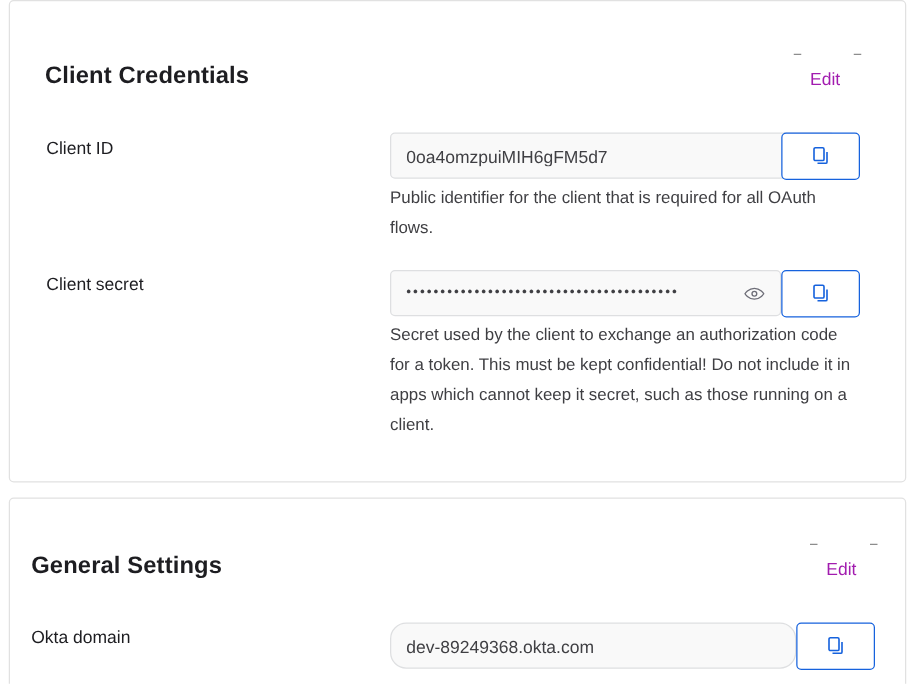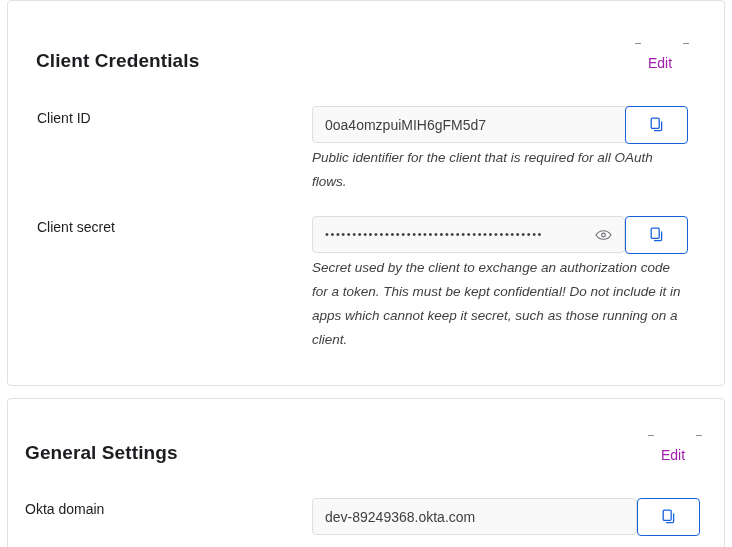--- a/index.html
+++ b/index.html
@@ -107,21 +107,21 @@
   }
   .input-box .val {
     white-space: nowrap;
     overflow: hidden;
     text-overflow: ellipsis;
     flex: 1 1 auto;
   }
 
   .in-client-id     { left: 312px; top: 106px; width: 356px; height: 37px; }
   .in-client-secret { left: 312px; top: 216px; width: 313px; height: 37px; }
-  .in-okta-domain   { left: 312px; top: 498px; width: 325px; height: 37px; }
+  .in-okta-domain   { left: 312px; top: 498px; width: 325px; height: 37px; border-radius: 13px; }
 
   .secret-dots {
     font-size: 11px;
     letter-spacing: 1.6px;
     color: #3f3f43;
     line-height: 1;
     overflow: hidden;
     white-space: nowrap;
     flex: 1 1 auto;
   }
@@ -152,21 +152,20 @@
   }
   .cp-client-id     { left: 625px; top: 106px; width: 63px; height: 38px; }
   .cp-client-secret { left: 625px; top: 216px; width: 63px; height: 38px; }
   .cp-okta-domain   { left: 637px; top: 498px; width: 63px; height: 38px; }
 
   .help-text {
     position: absolute;
     font-size: 13.5px;
     line-height: 24px;
     color: #3f3f43;
-    font-style: italic;
   }
   .help-client-id     { left: 312px; top: 146px; width: 376px; }
   .help-client-secret { left: 312px; top: 256px; width: 376px; }
 
   svg { display: block; }
 </style>
 </head>
 <body>
 
 <div class="page">

